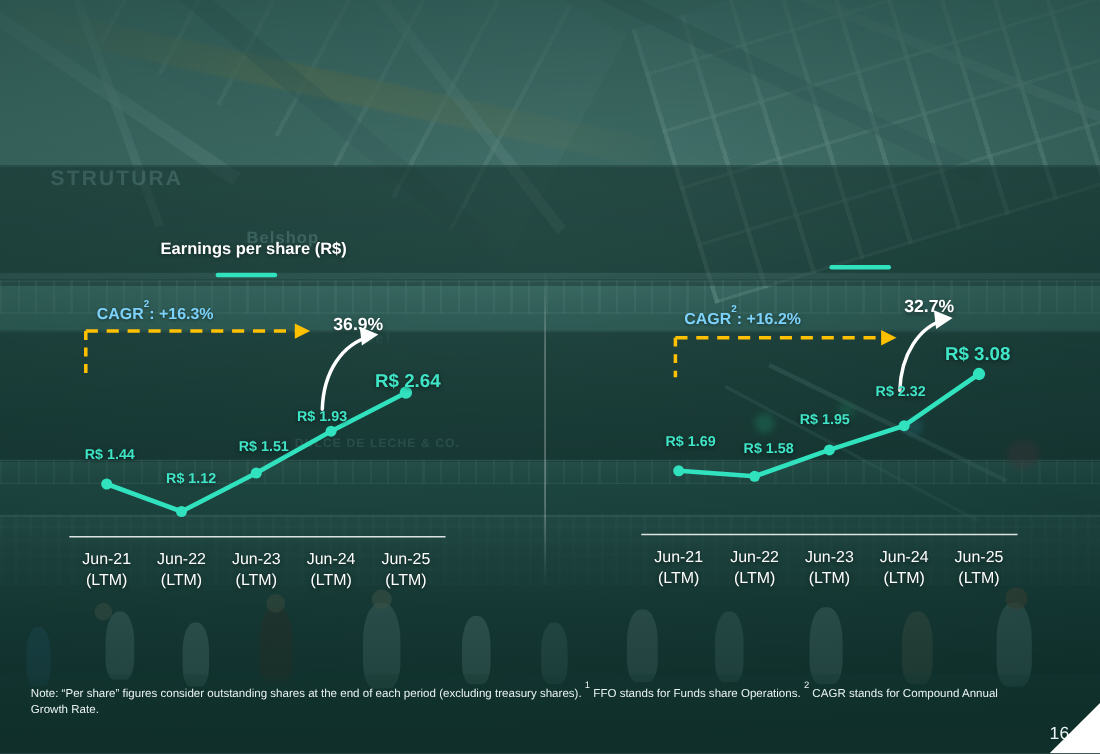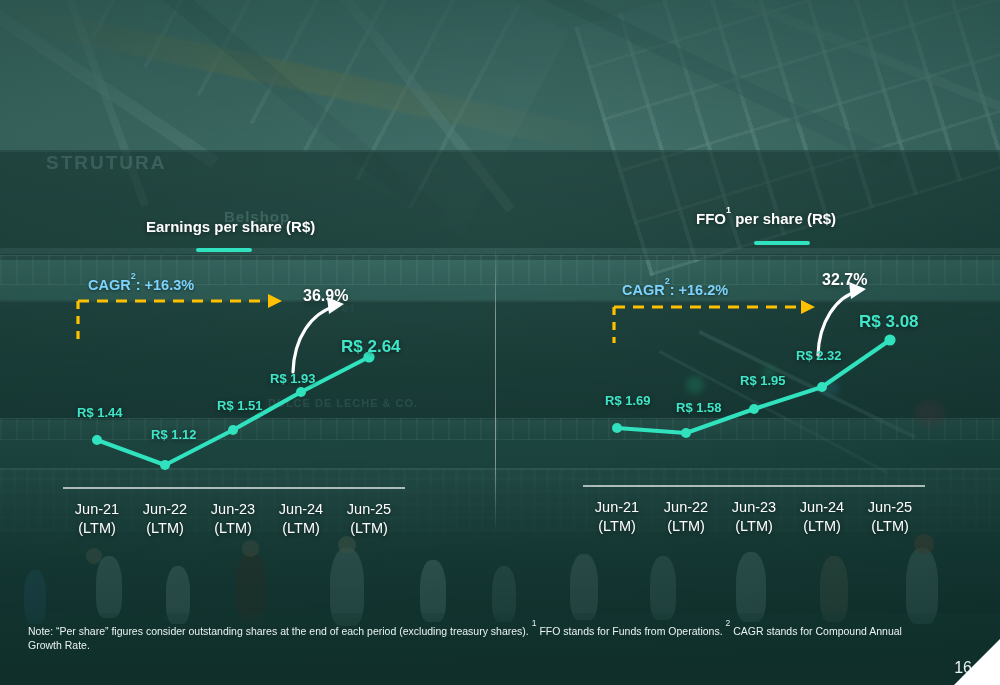--- a/index.html
+++ b/index.html
@@ -269,23 +269,20 @@
         <span>Jun-24</span><br>
         <span>(LTM)</span>
       </div>
       <div class="xtick" style="left:324px;top:500px;width:90px;">
         <span>Jun-25</span><br>
         <span>(LTM)</span>
       </div>
     </div>
 
     <div class="panel" style="left:500px;width:500px;">
-      <div class="chart-title" style="left:196px;top:210px;">
-        <span>FFO</span><sup>1</sup><span> per share (R$)</span>
-      </div>
       <div class="title-rule" style="left:254px;top:241px;width:56px;"></div>
 
       <div class="cagr-label" style="left:122px;top:281px;">
         <span>CAGR</span><sup>2</sup><span>: +16.2%</span>
       </div>
 
       <div class="pct-label" style="left:322px;top:271px;">32.7%</div>
 
       <svg width="500" height="685" viewBox="0 0 500 685">
         <g>
@@ -303,21 +300,21 @@
           <circle cx="117" cy="428" r="5"></circle>
           <circle cx="186" cy="433" r="5"></circle>
           <circle cx="254" cy="409" r="5"></circle>
           <circle cx="322" cy="387" r="5"></circle>
           <circle cx="390" cy="340" r="5.6"></circle>
         </g>
       </svg>
 
       <div class="pt-label" style="left:105px;top:393px;">R$ 1.69</div>
       <div class="pt-label" style="left:176px;top:400px;">R$ 1.58</div>
-      <div class="pt-label" style="left:240px;top:373px;">R$ 1.95</div>
+      <div class="pt-label" style="left:227px;top:373px;">R$ 1.95</div>
       <div class="pt-label" style="left:296px;top:348px;">R$ 2.32</div>
       <div class="pt-label last" style="left:359px;top:312px;">R$ 3.08</div>
 
       <div class="xtick" style="left:72px;top:498px;width:90px;">
         <span>Jun-21</span><br>
         <span>(LTM)</span>
       </div>
       <div class="xtick" style="left:141px;top:498px;width:90px;">
         <span>Jun-22</span><br>
         <span>(LTM)</span>
@@ -329,18 +326,18 @@
       <div class="xtick" style="left:277px;top:498px;width:90px;">
         <span>Jun-24</span><br>
         <span>(LTM)</span>
       </div>
       <div class="xtick" style="left:345px;top:498px;width:90px;">
         <span>Jun-25</span><br>
         <span>(LTM)</span>
       </div>
     </div>
 
-    <div id="footnote"><span>Note: “Per share” figures consider outstanding shares at the end of each period (excluding treasury shares). </span><sup>1</sup><span> FFO stands for Funds from Operations. </span><sup>2</sup><span> CAGR stands for Compound Annual Growth Rate.</span></div>
+    <div id="footnote"><span>Note: “Per share” figures consider outstanding shares at the end of each period (excluding treasury shares). </span><sup>1</sup><span> FFO stands for Funds share Operations. </span><sup>2</sup><span> CAGR stands for Compound Annual Growth Rate.</span></div>
 
     <div id="pagenum">16</div>
     <div class="corner-tri"></div>
   </div>
 </div>
 
 </body></html>

